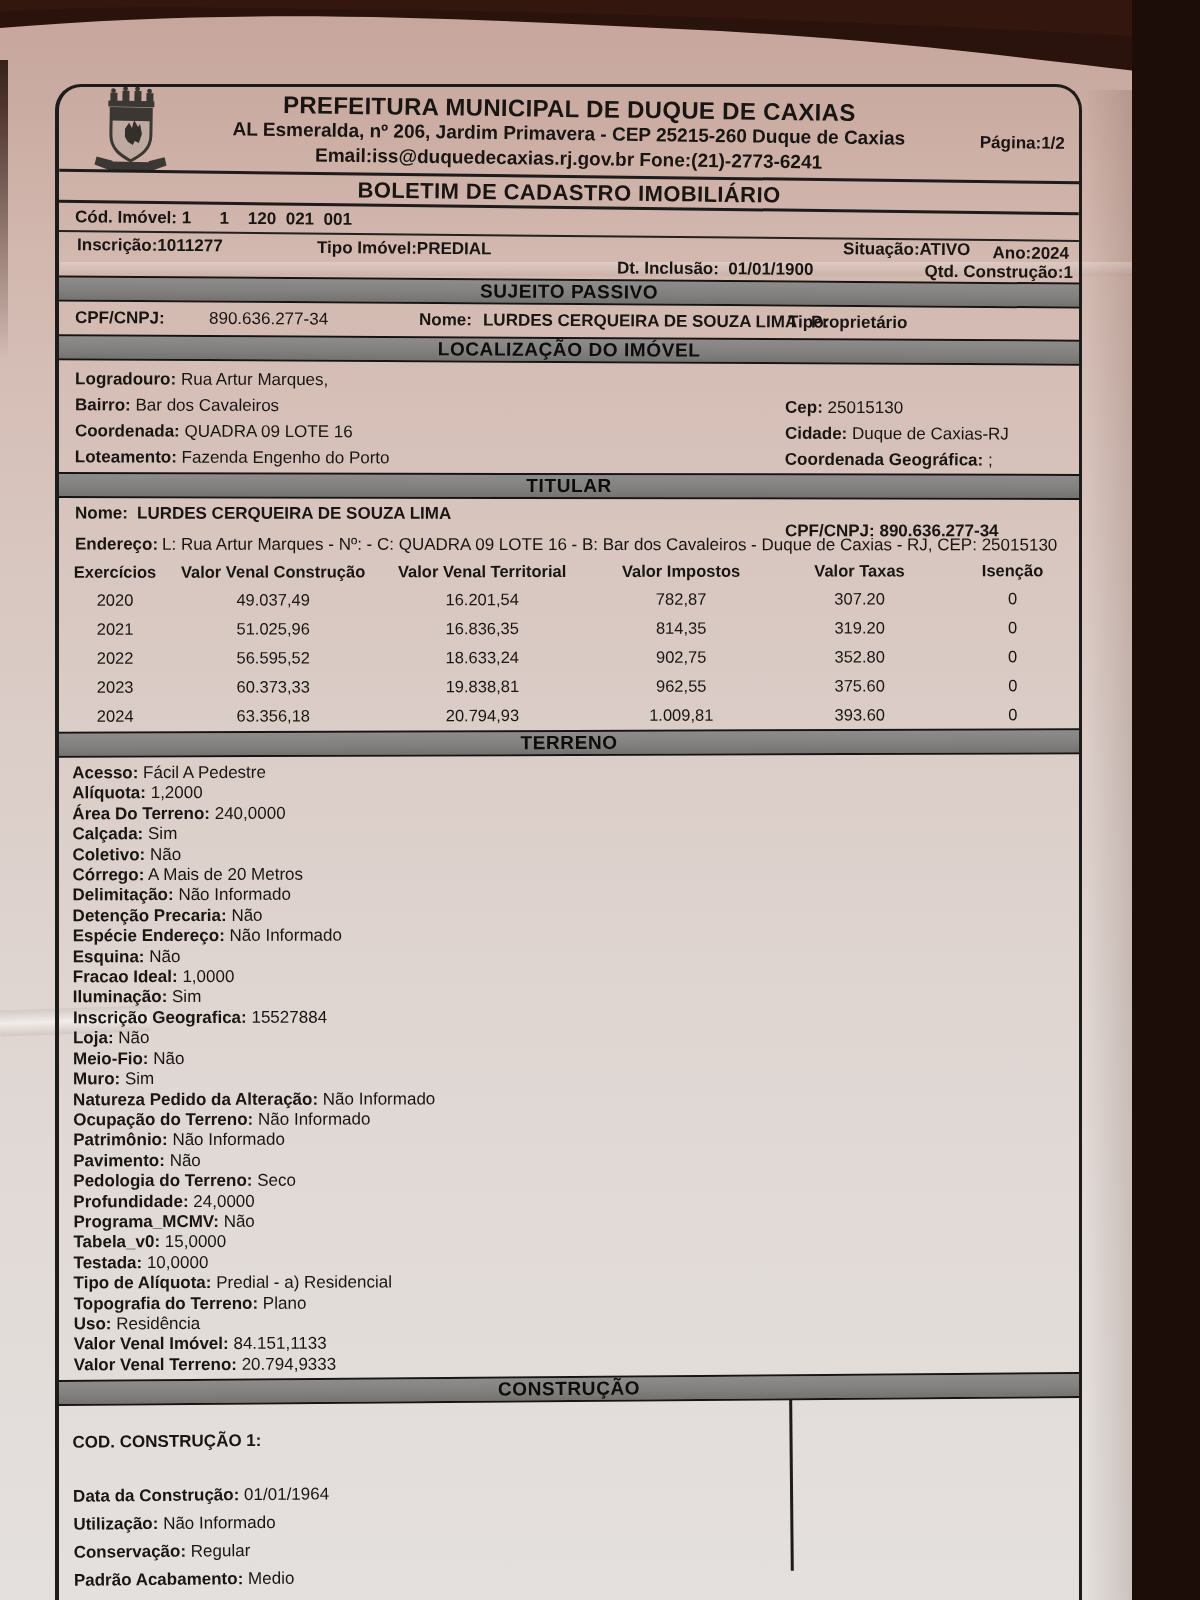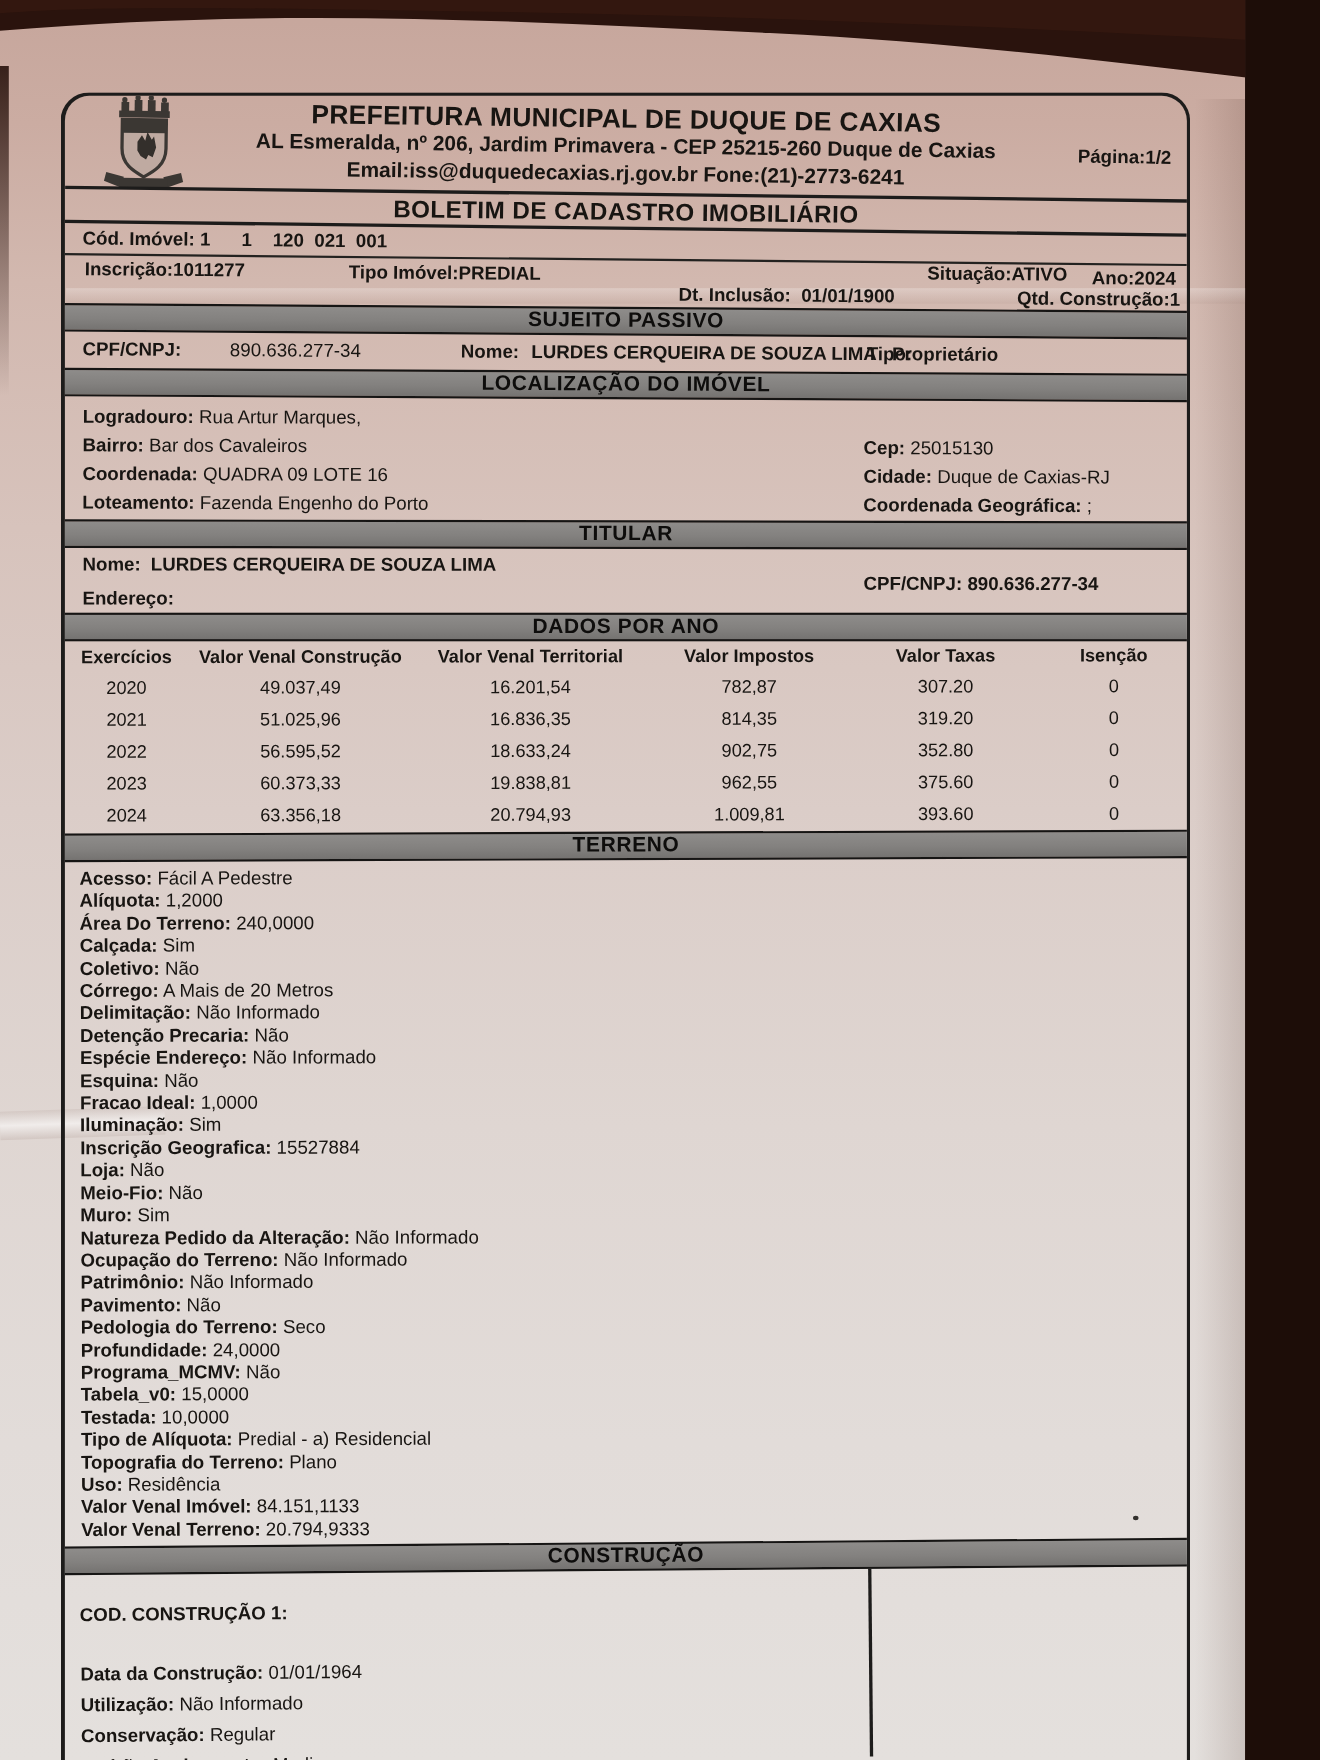--- a/index.html
+++ b/index.html
@@ -198,23 +198,23 @@
         </div>
     </div>
 
     <div class="bar b3">TITULAR</div>
 
     <div class="titular">
       <span class="t-nome-l">Nome:</span>
       <span class="t-nome-v">LURDES CERQUEIRA DE SOUZA LIMA</span>
       <span class="t-cpf">CPF/CNPJ: 890.636.277-34</span>
       <span class="t-end-l">Endereço:</span>
-    </div>
-
-    <div class="bar b4">DADOS POR ANO</div>
+      <span class="t-end-v">L: Rua Artur Marques - Nº: - C: QUADRA 09 LOTE 16 - B: Bar dos Cavaleiros - Duque de Caxias - RJ, CEP: 25015130</span>
+    </div>
+
 
     <div class="dados">
       <div class="drow dhead">
         <span>Exercícios</span>
         <span>Valor Venal Construção</span>
         <span>Valor Venal Territorial</span>
         <span>Valor Impostos</span>
         <span>Valor Taxas</span>
         <span>Isenção</span>
       </div>

